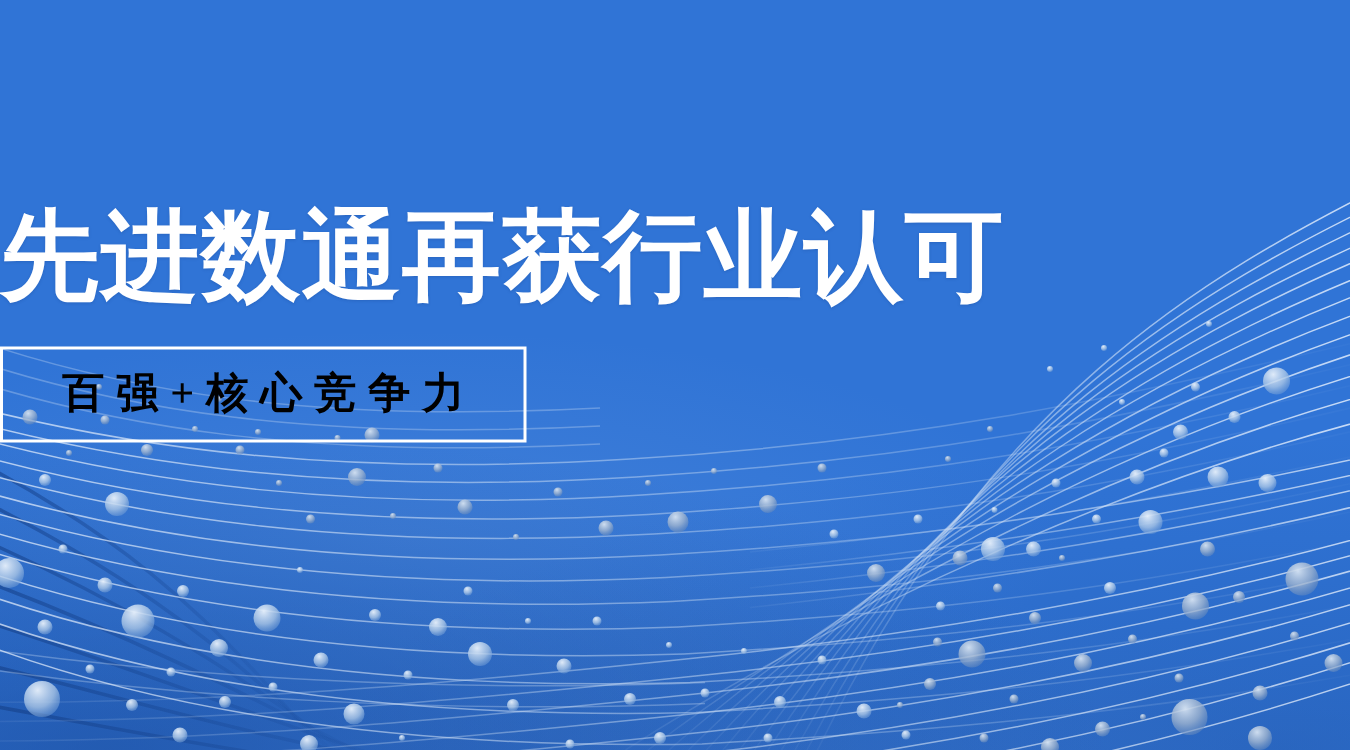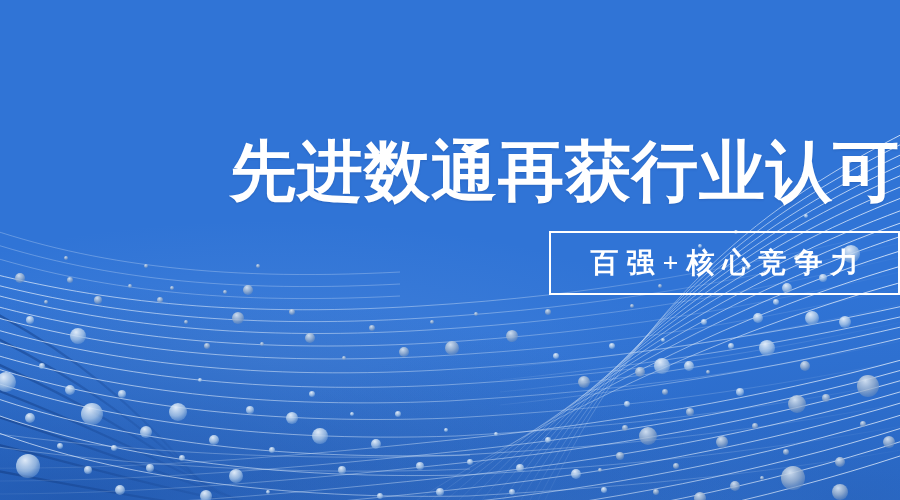--- a/index.html
+++ b/index.html
@@ -41,21 +41,21 @@
 
   
   #content {
     position: absolute;
     left: 0;
     top: 0;
     width: 900px;
     height: 500px;
     display: flex;
     flex-direction: column;
-    align-items: flex-end;
+    align-items: flex-start;
     justify-content: flex-start;
   }
 
   #title {
     margin-top: 133px;
     color: #ffffff;
     font-size: 66px;
     line-height: 78px;
     font-weight: 700;
     letter-spacing: 1px;
@@ -68,21 +68,21 @@
     width: 351px;
     height: 64px;
     box-sizing: border-box;
     border: 2px solid #ffffff;
     display: flex;
     align-items: center;
     justify-content: center;
   }
 
   #subtitle {
-    color: #ffffff;
+    color: #000000;
     font-size: 28px;
     line-height: 30px;
     font-weight: 700;
     letter-spacing: 8px;
     text-indent: 8px;
     white-space: nowrap;
   }
 </style>
 </head>
 <body>

